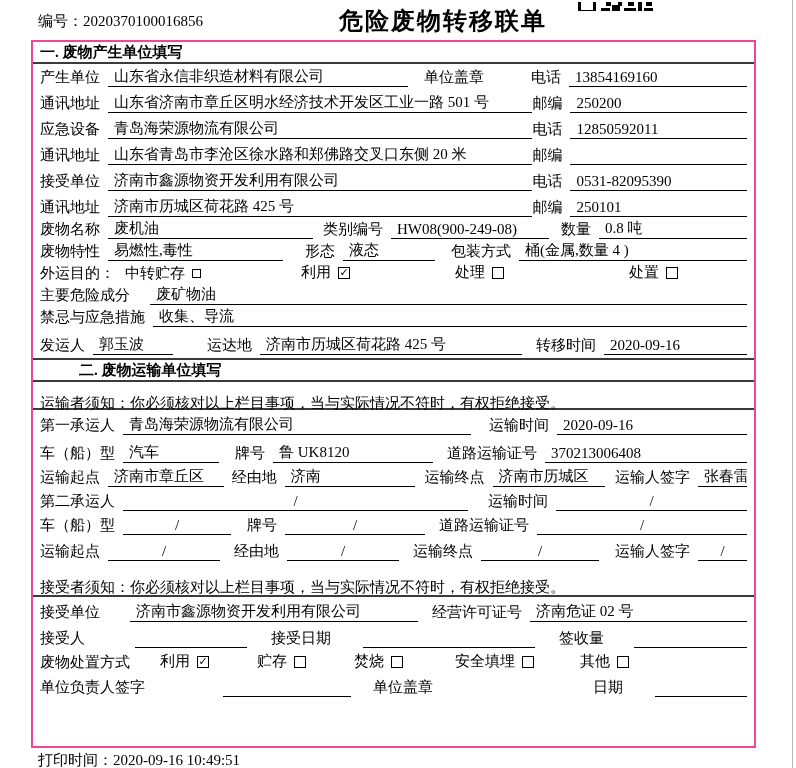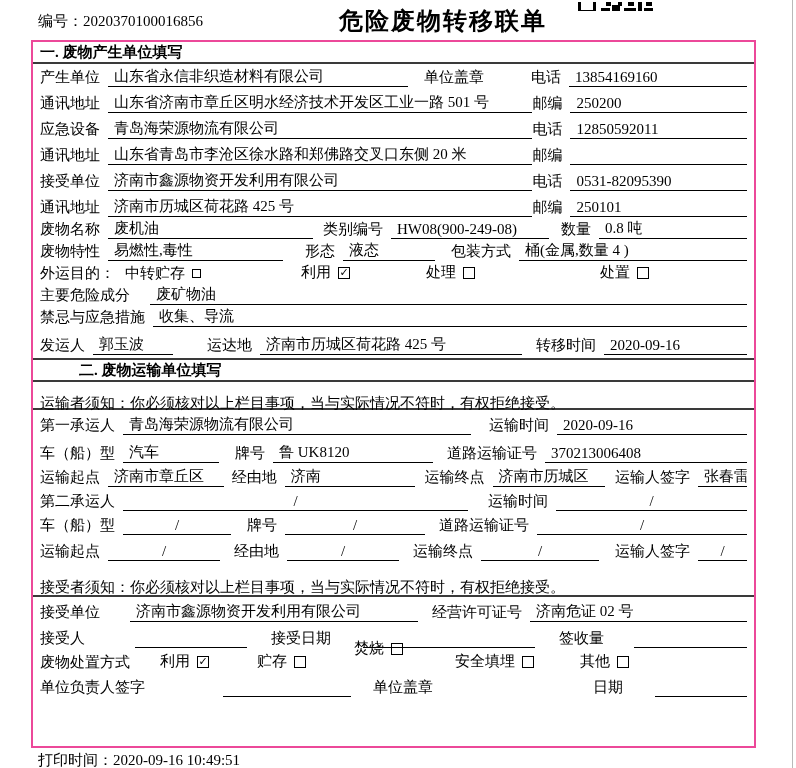--- a/index.html
+++ b/index.html
@@ -147,21 +147,21 @@
     <div class="row h22">
       <span class="lab">外运目的：</span>
       <span class="cb" style="margin-left:10px;margin-bottom:0">
         <span class="cb-label">中转贮存</span>
         <span class="box small"></span>
       </span>
       <span class="cb" style="margin-left:100px;margin-bottom:1px">
         <span class="cb-label">利用</span>
         <span class="box">✓</span>
       </span>
-      <span class="cb" style="margin-left:76px;margin-bottom:1px">
+      <span class="cb" style="margin-left:105px;margin-bottom:1px">
         <span class="cb-label">处理</span>
         <span class="box"></span>
       </span>
       <span class="cb" style="margin-left:125px;margin-bottom:1px">
         <span class="cb-label">处置</span>
         <span class="box"></span>
       </span>
     </div>
 
     <div class="row h22">
@@ -268,21 +268,21 @@
     <div class="row h24">
       <span class="lab">废物处置方式</span>
       <span class="cb" style="margin-left:30px;margin-bottom:1px">
         <span class="cb-label">利用</span>
         <span class="box">✓</span>
       </span>
       <span class="cb" style="margin-left:48px;margin-bottom:1px">
         <span class="cb-label">贮存</span>
         <span class="box"></span>
       </span>
-      <span class="cb" style="margin-left:48px;margin-bottom:14px">
+      <span class="cb" style="margin-left:48px;margin-bottom:1px">
         <span class="cb-label">焚烧</span>
         <span class="box"></span>
       </span>
       <span class="cb" style="margin-left:52px;margin-bottom:1px">
         <span class="cb-label">安全填埋</span>
         <span class="box"></span>
       </span>
       <span class="cb" style="margin-left:46px;margin-bottom:1px">
         <span class="cb-label">其他</span>
         <span class="box"></span>

